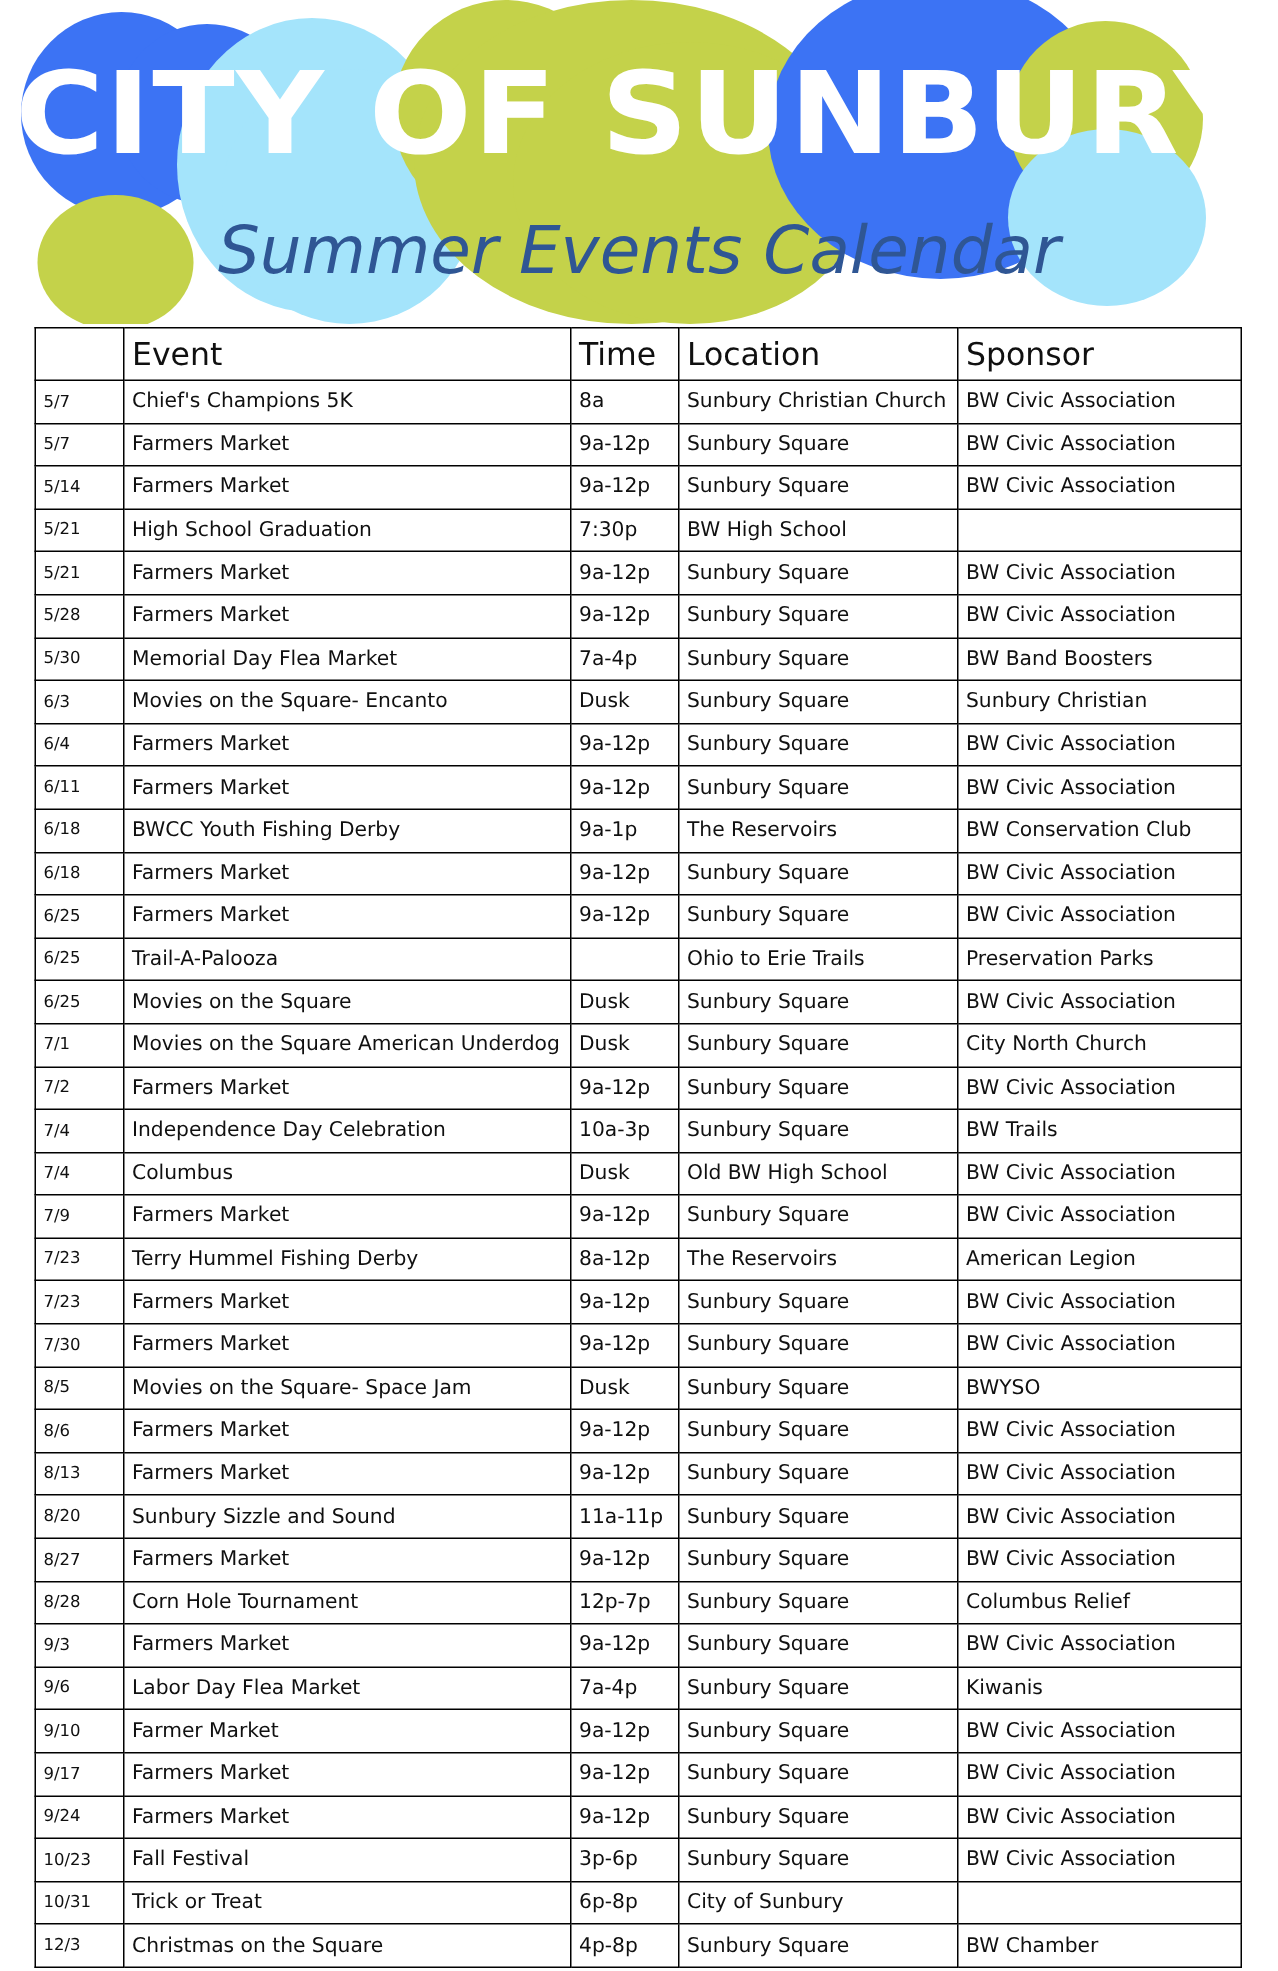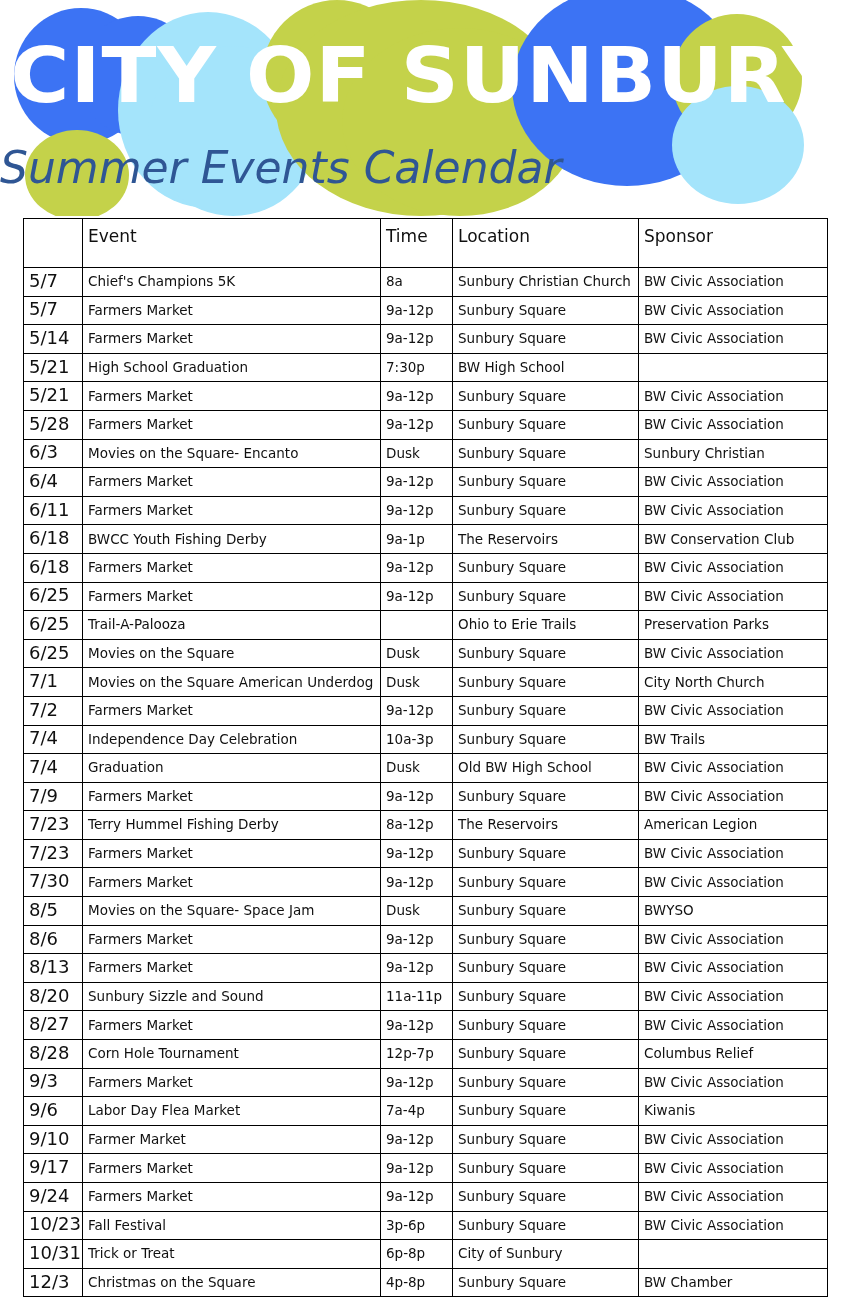--- a/index.html
+++ b/index.html
@@ -52,20 +52,21 @@
     color: #ffffff;
     -webkit-text-stroke: 0;
     transform: scaleX(1.06);
     white-space: nowrap;
     z-index: 5;
   }
   #banner-subtitle {
     position: absolute;
     left: 0; right: 0;
     top: 146px;
+    text-align: center;
     font-family: "DejaVu Sans", sans-serif;
     font-size: 44px;
     line-height: 1;
     color: #2f5694;
     font-style: italic;
     white-space: nowrap;
     z-index: 6;
   }
 
   
@@ -91,32 +92,32 @@
   table.calendar th,
   table.calendar td {
     border: 1px solid #000000;
     text-align: left;
     vertical-align: middle;
     padding: 2px 4px 3px 5px;
     font-weight: normal;
   }
   table.calendar thead th {
     height: 31px;
-    font-size: 17px;
+    font-size: 21px;
     line-height: 1;
-    padding-bottom: 15px;
+    padding-bottom: 1px;
   }
   table.calendar tbody td {
     height: 22.6px;
     font-size: 13.5px;
     line-height: 1.05;
     white-space: nowrap;
     overflow: hidden;
   }
-  table.calendar tbody td.date-cell { font-size: 18px; }
+  table.calendar tbody td.date-cell { font-size: 11px; }
 </style>
 </head>
 <body>
 
 <div id="banner">
   <div class="blob b1" style="background: rgb(60, 115, 244);"></div>
   <div class="blob b2" style="background: rgb(60, 115, 244);"></div>
   <div class="blob b3" style="background: rgb(164, 228, 251);"></div>
   <div class="blob b10" style="background: rgb(164, 228, 251);"></div>
   <div class="blob b4" style="background: rgb(196, 210, 74);"></div>
@@ -186,20 +187,27 @@
           <td>BW Civic Association</td>
         </tr>
         <tr>
           <td class="date-cell">5/28</td>
           <td>Farmers Market</td>
           <td>9a-12p</td>
           <td>Sunbury Square</td>
           <td>BW Civic Association</td>
         </tr>
         <tr>
+          <td class="date-cell">5/30</td>
+          <td>Memorial Day Flea Market</td>
+          <td>7a-4p</td>
+          <td>Sunbury Square</td>
+          <td>BW Band Boosters</td>
+        </tr>
+        <tr>
           <td class="date-cell">6/3</td>
           <td>Movies on the Square- Encanto</td>
           <td>Dusk</td>
           <td>Sunbury Square</td>
           <td>Sunbury Christian</td>
         </tr>
         <tr>
           <td class="date-cell">6/4</td>
           <td>Farmers Market</td>
           <td>9a-12p</td>
@@ -264,21 +272,21 @@
         </tr>
         <tr>
           <td class="date-cell">7/4</td>
           <td>Independence Day Celebration</td>
           <td>10a-3p</td>
           <td>Sunbury Square</td>
           <td>BW Trails</td>
         </tr>
         <tr>
           <td class="date-cell">7/4</td>
-          <td>Graduation</td>
+          <td>Columbus</td>
           <td>Dusk</td>
           <td>Old BW High School</td>
           <td>BW Civic Association</td>
         </tr>
         <tr>
           <td class="date-cell">7/9</td>
           <td>Farmers Market</td>
           <td>9a-12p</td>
           <td>Sunbury Square</td>
           <td>BW Civic Association</td>

